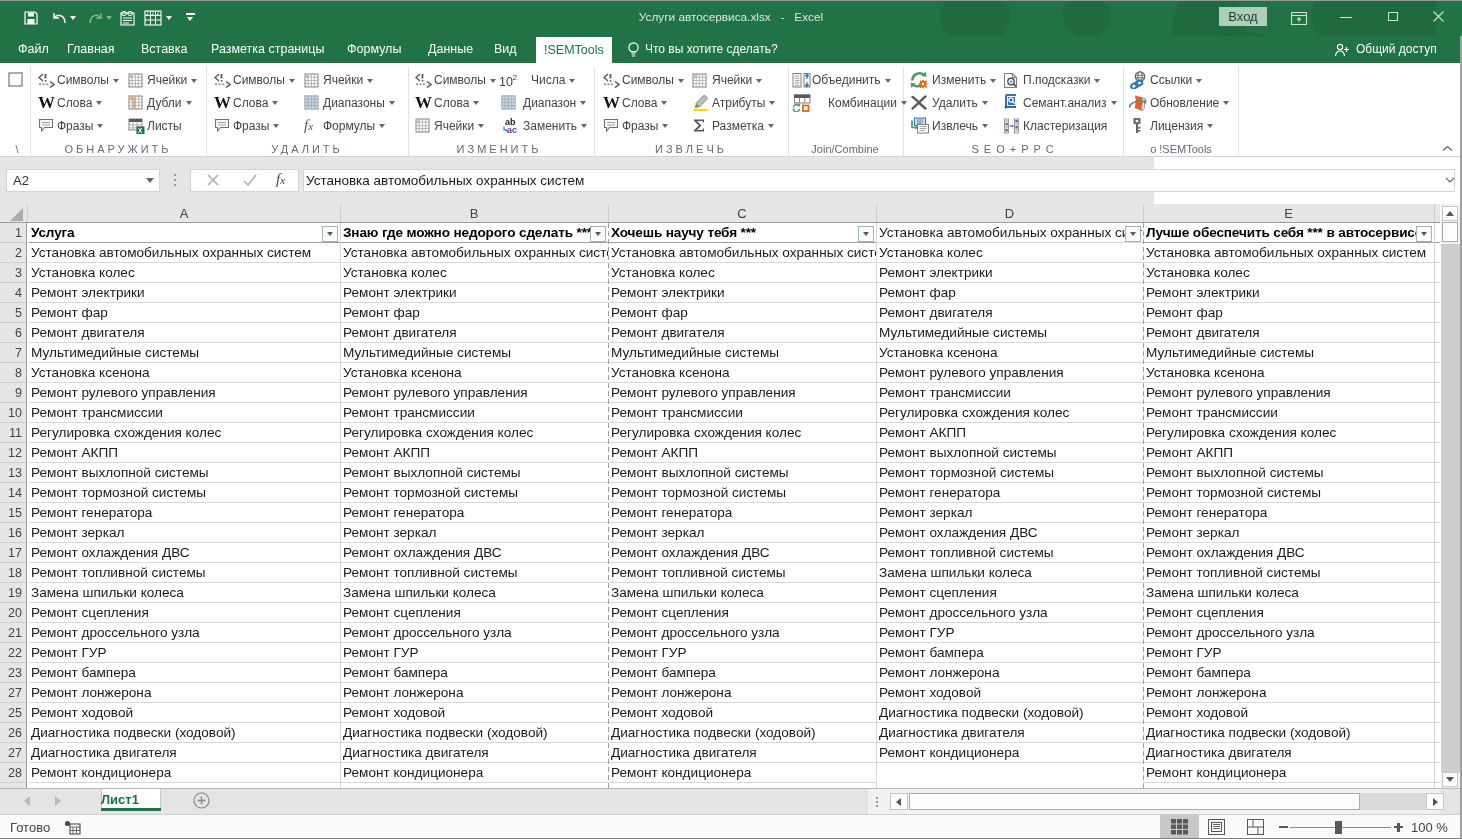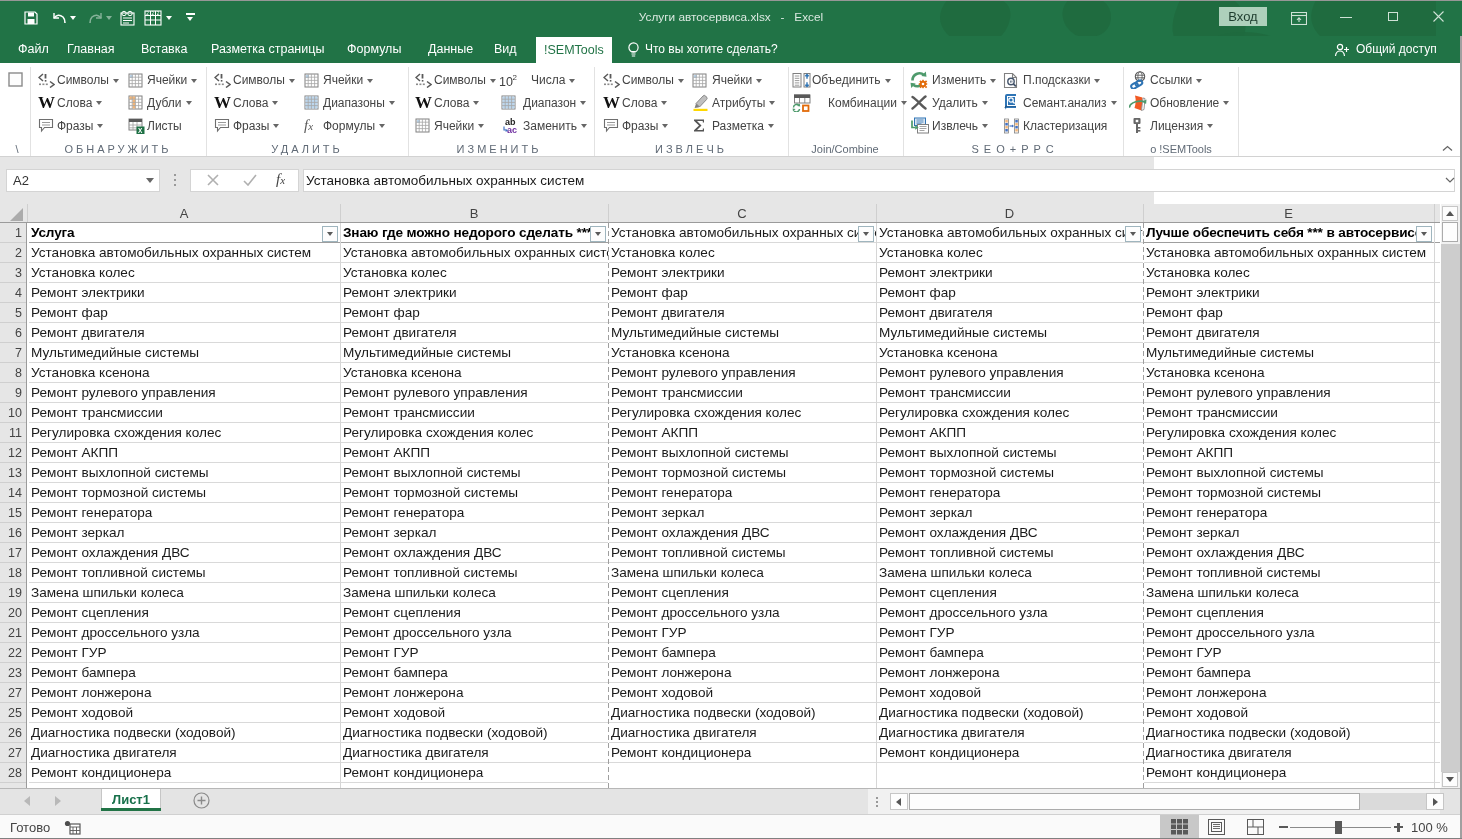--- a/index.html
+++ b/index.html
@@ -685,20 +685,21 @@
 <div class="cell">Ремонт дроссельного узла</div>
 <div class="cell">Ремонт ГУР</div>
 <div class="cell">Ремонт бампера</div>
 <div class="cell">Ремонт лонжерона</div>
 <div class="cell">Ремонт ходовой</div>
 <div class="cell">Диагностика подвески (ходовой)</div>
 <div class="cell">Диагностика двигателя</div>
 <div class="cell">Ремонт кондиционера</div>
 </div>
 <div class="gcol" style="left:609px;top:223px;width:267px;height:565px">
+<div class="cell h">Хочешь научу тебя ***</div>
 <div class="cell">Установка автомобильных охранных систем</div>
 <div class="cell">Установка колес</div>
 <div class="cell">Ремонт электрики</div>
 <div class="cell">Ремонт фар</div>
 <div class="cell">Ремонт двигателя</div>
 <div class="cell">Мультимедийные системы</div>
 <div class="cell">Установка ксенона</div>
 <div class="cell">Ремонт рулевого управления</div>
 <div class="cell">Ремонт трансмиссии</div>
 <div class="cell">Регулировка схождения колес</div>
@@ -817,21 +818,21 @@
 <div class="fbtn" style="left:322px;top:226px"></div>
 <div class="fbtn" style="left:590px;top:226px"></div>
 <div class="fbtn" style="left:858px;top:226px"></div>
 <div class="fbtn" style="left:1125px;top:226px"></div>
 <div class="fbtn" style="left:1416px;top:226px"></div>
 <div class="abs" id="tabbar">
 <div class="abs" style="left:24px;top:7px;width:0;height:0;border-top:5px solid transparent;border-bottom:5px solid transparent;border-right:6px solid #b8b8b8"></div>
 <div class="abs" style="left:55px;top:7px;width:0;height:0;border-top:5px solid transparent;border-bottom:5px solid transparent;border-left:6px solid #b8b8b8"></div>
 <div class="abs" style="left:101px;top:0;width:60px;height:22px;background:#fff;border-left:1px solid #c6c6c6;border-right:1px solid #c6c6c6"></div>
 <div class="abs" style="left:101px;top:19px;width:60px;height:3px;background:#217346"></div>
-<div class="abs" style="left:101px;top:2px;width:60px;height:18px;line-height:18px;text-align:center;font-size:13px;font-weight:bold;color:#17704a">Лист1</div>
+<div class="abs" style="left:101px;top:2px;width:60px;height:18px;line-height:18px;font-size:13px;font-weight:bold;color:#17704a">Лист1</div>
 <svg class="abs" style="left:193px;top:3px" width="17" height="17" viewBox="0 0 17 17">
 <circle cx="8.5" cy="8.5" r="7.5" fill="none" stroke="#8a8a8a" stroke-width="1.2"></circle>
 <path d="M8.5 4.5 v8 M4.5 8.5 h8" stroke="#8a8a8a" stroke-width="1.4"></path>
     </svg>
 <div class="abs" style="left:868px;top:0;width:572px;height:26px;background:#f1f1f1"></div>
 <div class="abs" style="left:876px;top:8px;width:2px;height:2px;background:#999;box-shadow:0 4px 0 #999,0 8px 0 #999"></div>
 <div class="abs" style="left:890px;top:4px;width:18px;height:17px;background:#fdfdfd;border:1px solid #c6c6c6"></div>
 <div class="abs" style="left:896px;top:9px;width:0;height:0;border-top:4px solid transparent;border-bottom:4px solid transparent;border-right:5px solid #555"></div>
 <div class="abs" style="left:909px;top:4px;width:451px;height:17px;background:#fdfdfd;border:1px solid #ababab"></div>
 <div class="abs" style="left:1360px;top:4px;width:66px;height:17px;background:#dadada"></div>

